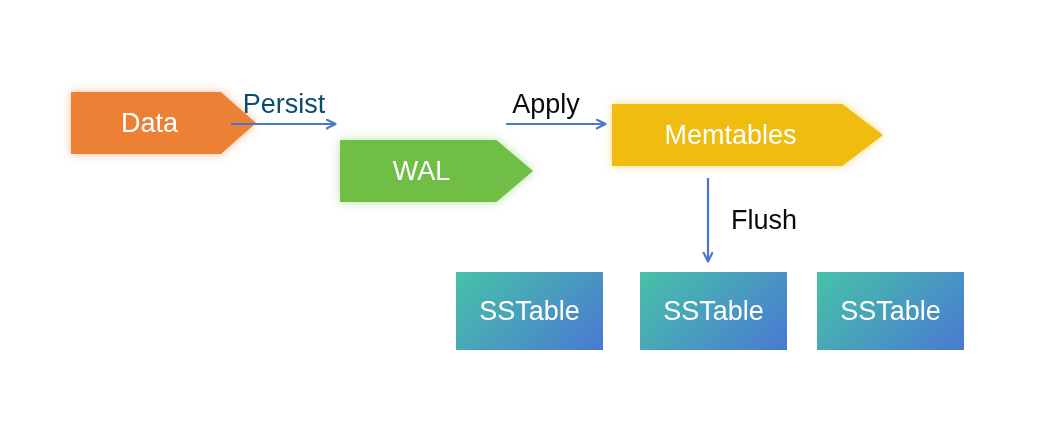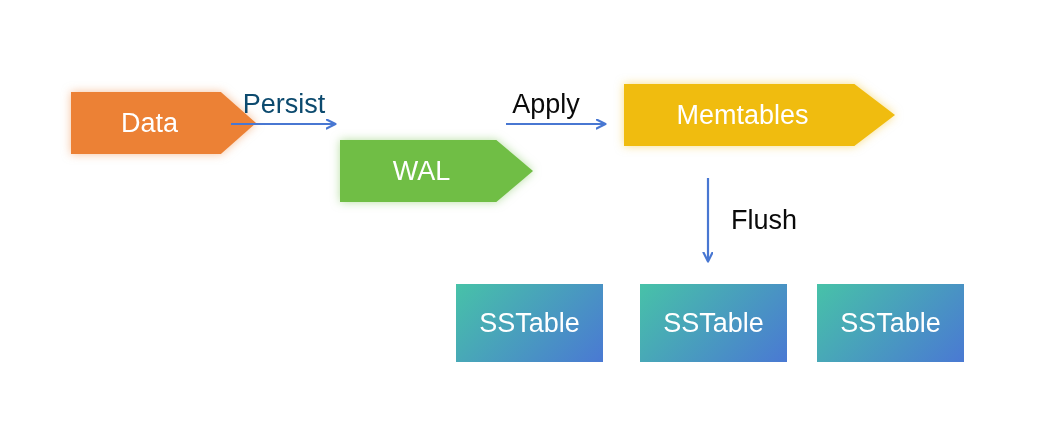--- a/index.html
+++ b/index.html
@@ -25,39 +25,39 @@
     height: 100%;
     display: flex;
     align-items: center;
     justify-content: center;
     color: #ffffff;
     font-size: 27px;
     line-height: 1;
   }
   .wrap-data      { left: 71px;  top: 92px; width: 157px; filter: drop-shadow(0 0 5px rgba(236,129,53,0.5)); }
   .wrap-wal       { left: 340px; top: 92px; width: 163px; filter: drop-shadow(0 0 5px rgba(112,190,69,0.5)); margin-top: 48px; }
-  .wrap-memtables { left: 612px; top: 84px; width: 237px; filter: drop-shadow(0 0 5px rgba(240,188,15,0.5)); margin-left: 12px; }
+  .wrap-memtables { left: 612px; top: 104px; width: 237px; filter: drop-shadow(0 0 5px rgba(240,188,15,0.5)); }
   .chev-data      { clip-path: polygon(0 0, 81% 0, 100% 50%, 81% 100%, 0 100%); padding-right: 28px; }
   .chev-wal       { clip-path: polygon(0 0, 81% 0, 100% 50%, 81% 100%, 0 100%); padding-right: 30px; }
   .chev-memtables { clip-path: polygon(0 0, 85% 0, 100% 50%, 85% 100%, 0 100%); padding-right: 34px; }
   
   .edge-label {
     position: absolute;
     font-size: 27px;
     line-height: 28px;
     color: #0a0a0a;
     white-space: nowrap;
   }
   .label-persist { left: 284px; top: 90px; transform: translateX(-50%); }
   .label-apply   { left: 546px; top: 90px; transform: translateX(-50%); }
   .label-flush   { left: 731px; top: 206px; }
   
   .sstable {
     position: absolute;
-    top: 284px;
+    top: 272px;
     width: 147px;
     height: 78px;
     display: flex;
     align-items: center;
     justify-content: center;
     color: #ffffff;
     font-size: 27px;
     line-height: 1;
   }
   .sstable-1 { left: 456px; }

